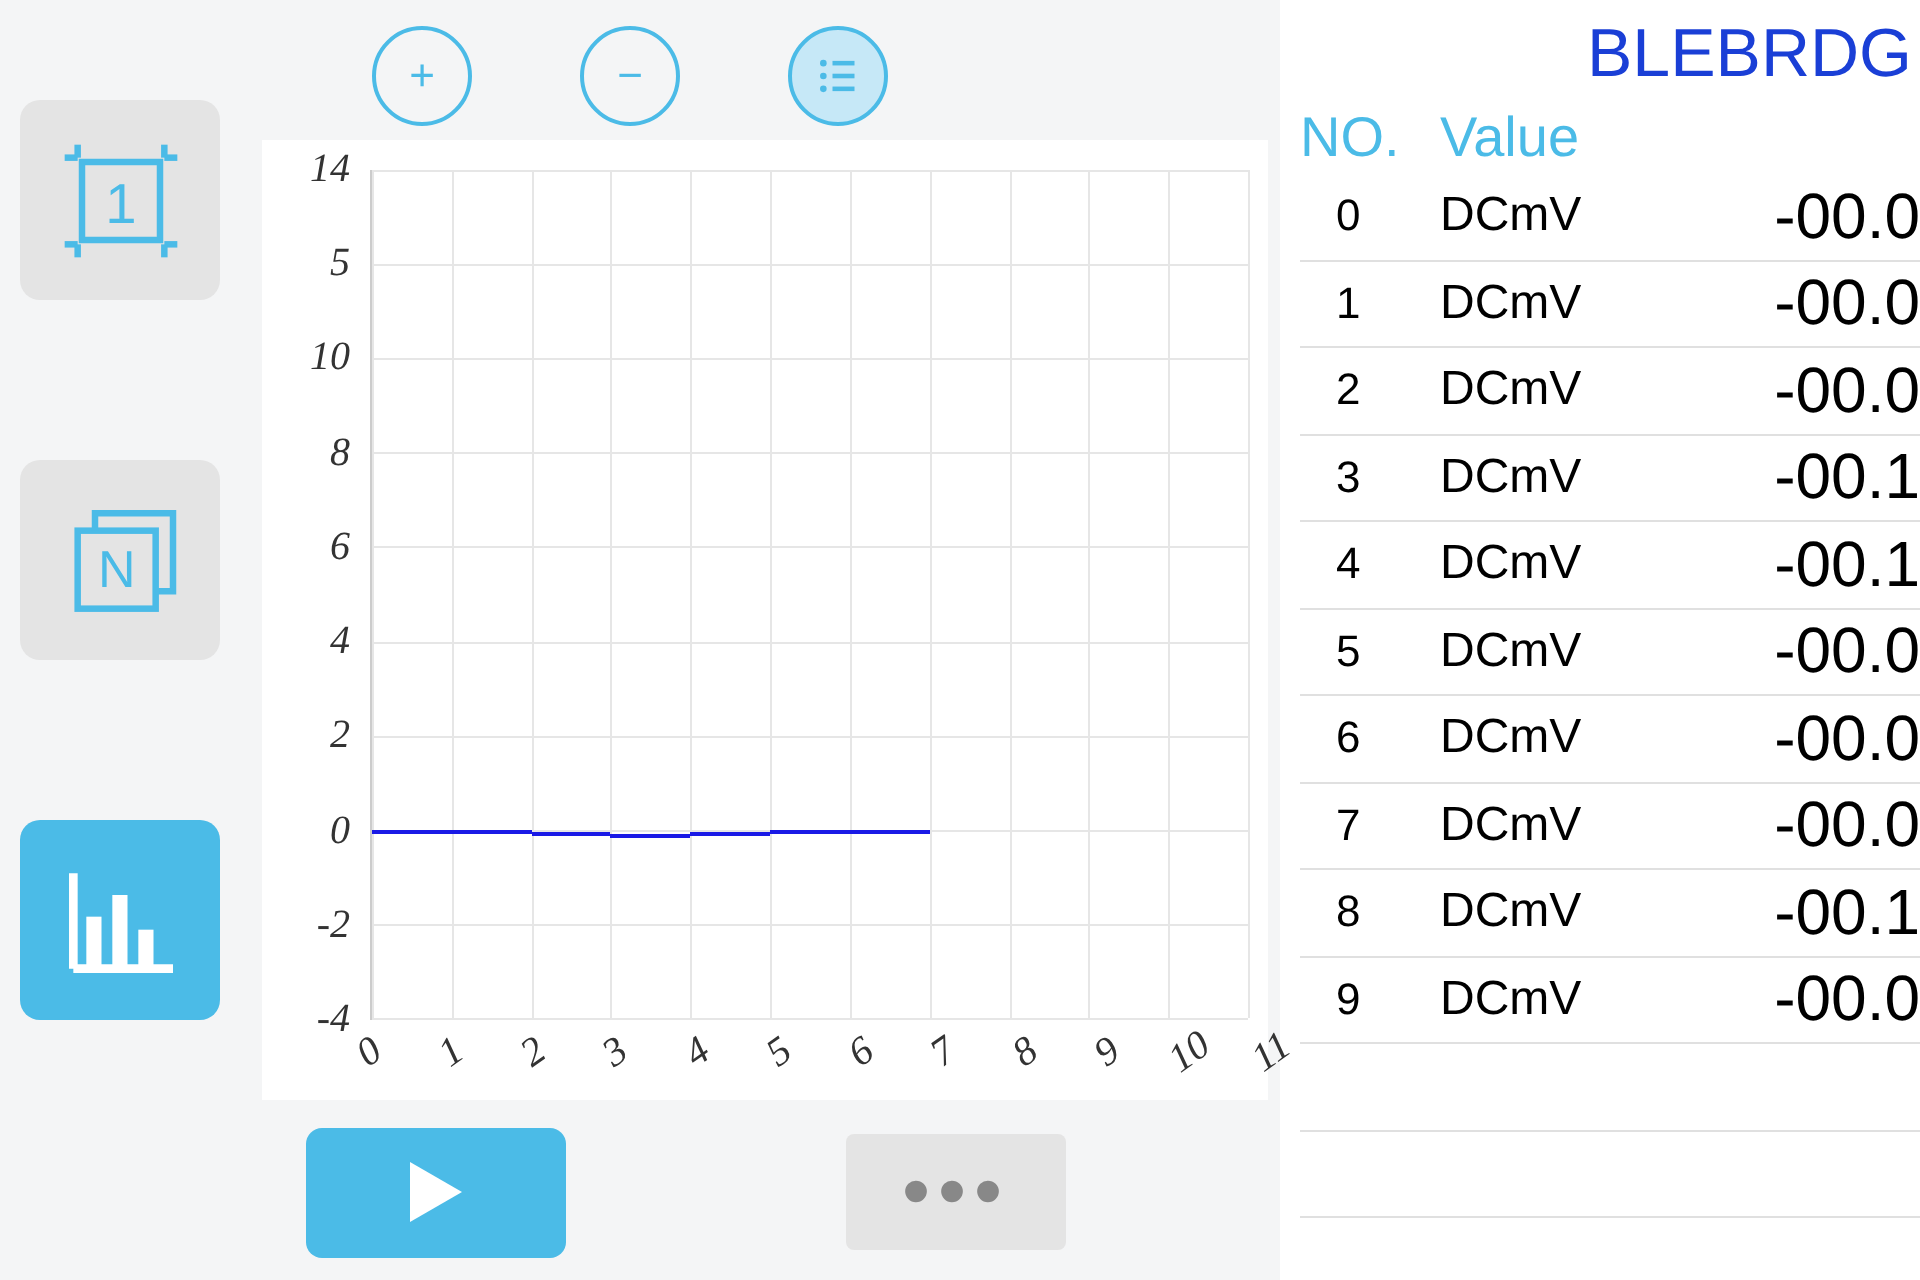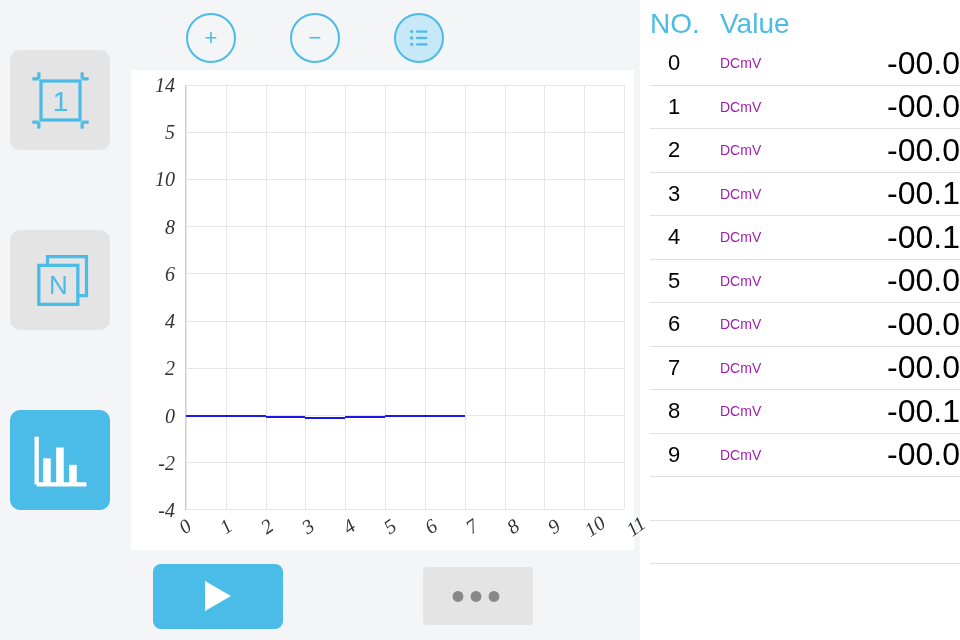--- a/index.html
+++ b/index.html
@@ -189,21 +189,21 @@
   flex: 1;
   overflow: hidden;
 }
 .trow {
   display: flex;
   align-items: center;
   border-bottom: 1px solid #e0e0e0;
   height: 43.5px;
 }
 .cell-no { width: 70px; font-size: 22px; padding-left: 18px; color: #000;}
-.cell-fn { width: 150px; font-size: 14px; color: #a21caf;}
+.cell-fn { width: 150px; font-size: 24px; color: #000000;}
 .cell-val { flex: 1; font-size: 32px; text-align: right; color: #000; white-space: nowrap; overflow: hidden;}
 .trow.empty { border-bottom: 1px solid #e0e0e0; }
 </style>
 </head>
 <body>
 
 <div class="sidebar">
   <div class="side-btn gray">
     <svg viewBox="0 0 60 60">
       <rect x="12" y="12" width="36" height="36" fill="none" stroke="#4bbbe7" stroke-width="3"></rect>
@@ -322,20 +322,21 @@
         <polygon points="2,2 28,17 2,32" fill="#fff"></polygon>
       </svg>
     </div>
     <div class="dots-btn">
       <span>•••</span>
     </div>
   </div>
 </div>
 
 <div class="rightpane">
+  <div class="dev-title">BLEBRDG</div>
   <div class="thead">
     <div class="col-no">NO.</div>
     <div class="col-val">Value</div>
   </div>
   <div class="tbody" id="tbody">
       <div class="trow">
         <div class="cell-no">0</div>
         <div class="cell-fn">DCmV</div>
         <div class="cell-val">-00.0</div>
       </div>

